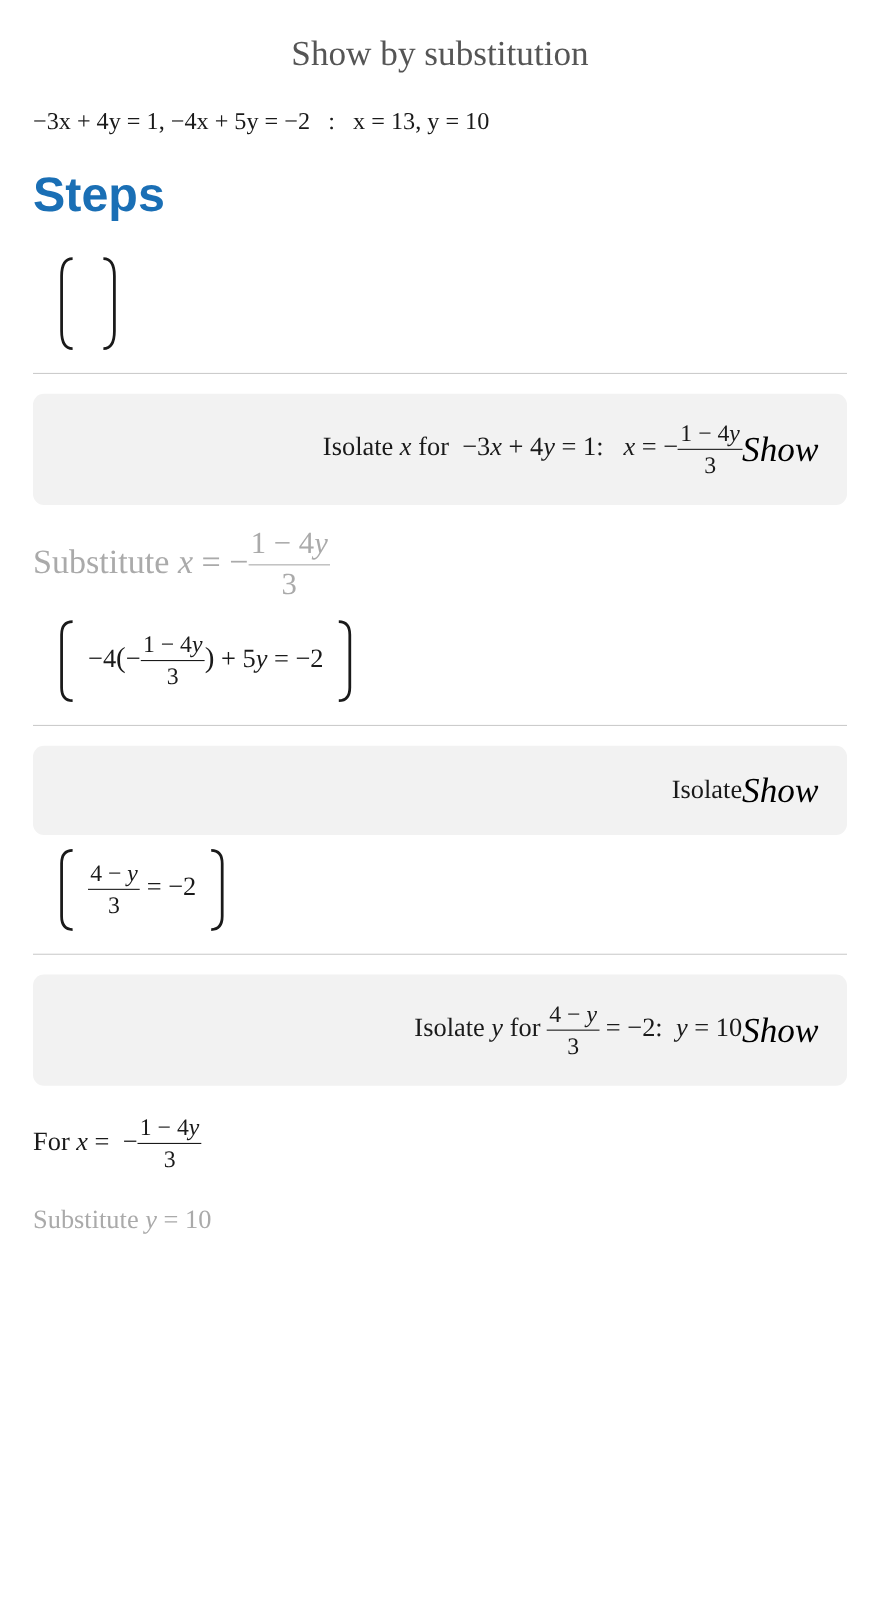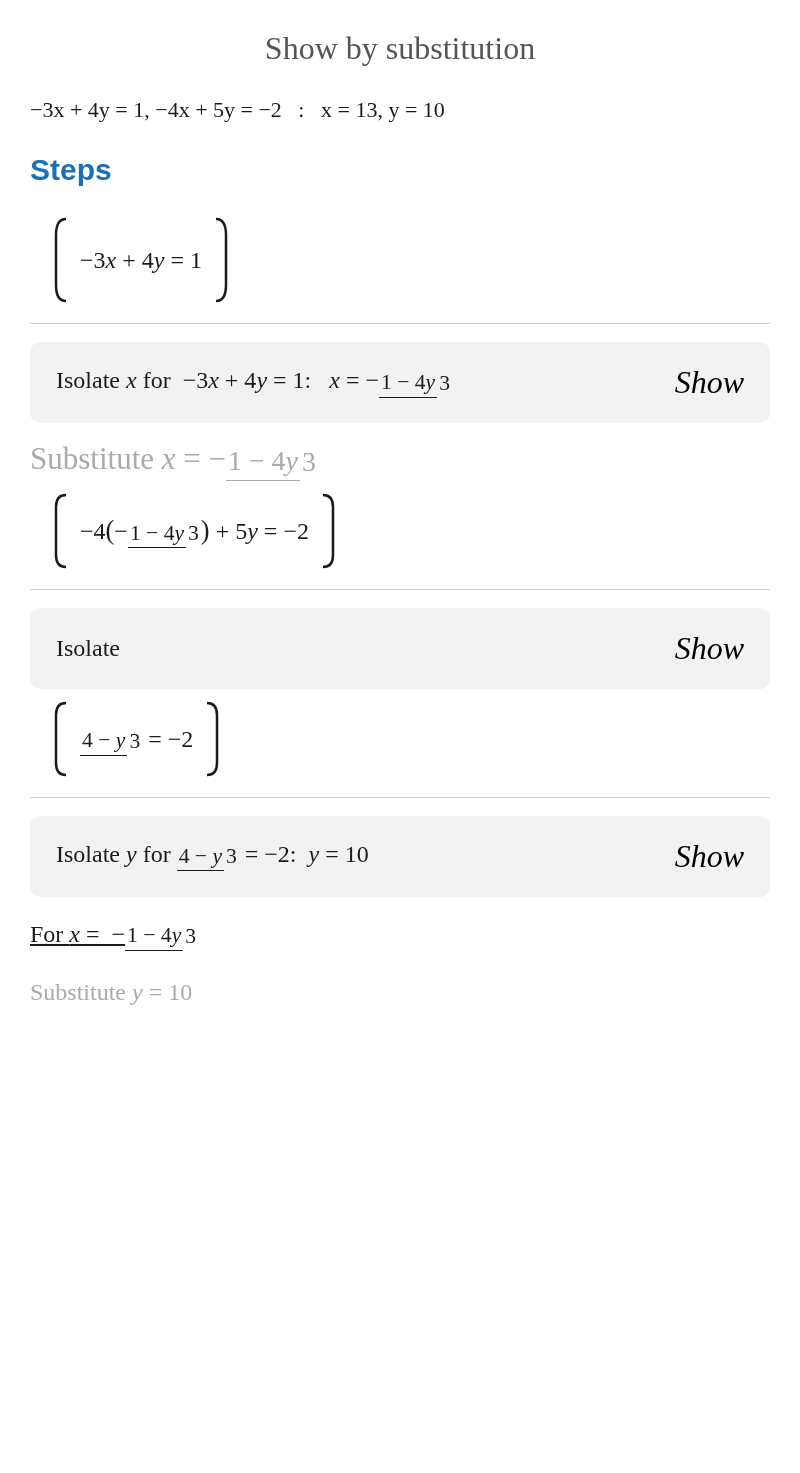--- a/index.html
+++ b/index.html
@@ -18,21 +18,21 @@
       color: #555;
       margin-bottom: 30px;
       padding-top: 10px;
     }
     .summary-line {
       font-size: 22px;
       margin-bottom: 30px;
       color: #1a1a1a;
     }
     .steps-heading {
-      font-size: 30px;
+      font-size: 44px;
       font-weight: 700;
       color: #1a6fb5;
       font-family: Arial, sans-serif;
       margin-bottom: 28px;
     }
     .math-line {
       font-size: 24px;
       line-height: 1.5;
     }
     .divider {
@@ -40,48 +40,47 @@
       border-top: 1px solid #ccc;
       margin: 18px 0;
     }
     .step-box {
       background: #f2f2f2;
       border-radius: 10px;
       padding: 22px 26px;
       margin: 10px 0;
       display: flex;
       align-items: center;
-      justify-content: space-between;
+      justify-content: flex-end;
       font-size: 24px;
     }
     .step-box .show-link {
       font-style: italic;
       color: #000000;
       font-size: 32px;
       font-family: Georgia, serif;
     }
     .substitute-label {
       color: #aaa;
       font-size: 31px;
       margin: 18px 0 10px 0;
     }
     .for-x-label {
       color: #1a1a1a;
       font-size: 24px;
       margin: 18px 0 6px 0;
-      text-decoration: underline;
     }
     .substitute-y-label {
       color: #aaa;
       font-size: 24px;
       margin: 18px 0 6px 0;
     }
     .frac {
       display: inline-flex;
-      flex-direction: row;
+      flex-direction: column;
       align-items: center;
       vertical-align: middle;
       font-size: 0.9em;
     }
     .frac .num {
       border-bottom: 1.5px solid currentColor;
       padding: 0 2px;
       line-height: 1.3;
     }
     .frac .den {
@@ -101,21 +100,20 @@
   <span>x = 13, y = 10</span>
 </div>
 
 <div class="steps-heading">Steps</div>
 
 <div style="margin: 0 0 18px 20px;">
   <svg width="20" height="90" style="vertical-align:middle; margin-right:6px;">
     <path d="M16,4 Q6,4 6,20 L6,70 Q6,86 16,86" stroke="#1a1a1a" stroke-width="2.5" fill="none"></path>
   </svg>
   <span style="display:inline-block; vertical-align:middle;">
-    <div class="math-line">−3<span class="italic">x</span> + 4<span class="italic">y</span> = 1</div>
   </span>
   <svg width="20" height="90" style="vertical-align:middle; margin-left:6px;">
     <path d="M4,4 Q14,4 14,20 L14,70 Q14,86 4,86" stroke="#1a1a1a" stroke-width="2.5" fill="none"></path>
   </svg>
 </div>
 
 <hr class="divider">
 
 <div class="step-box">
   <span>

